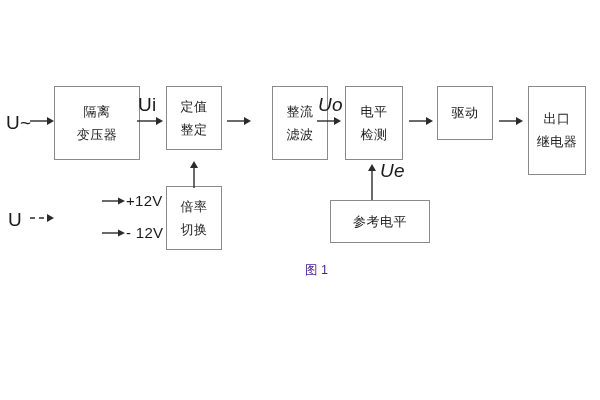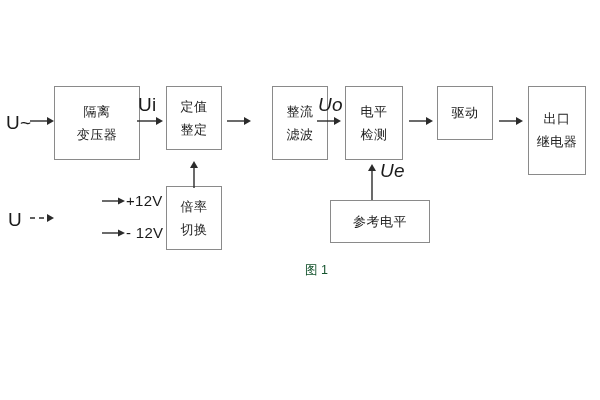--- a/index.html
+++ b/index.html
@@ -48,21 +48,21 @@
     color: #1b1b1b;
     font-size: 19px;
     white-space: nowrap;
     letter-spacing: 0.3px;
   }
   .label.small {
     font-size: 15px;
   }
   .caption {
     position: absolute;
-    color: #14532d;
+    color: #4c1d95;
     font-size: 12.5px;
     white-space: nowrap;
   }
 
   
   .conn {
     position: absolute;
   }
   .conn svg {
     display: block;

